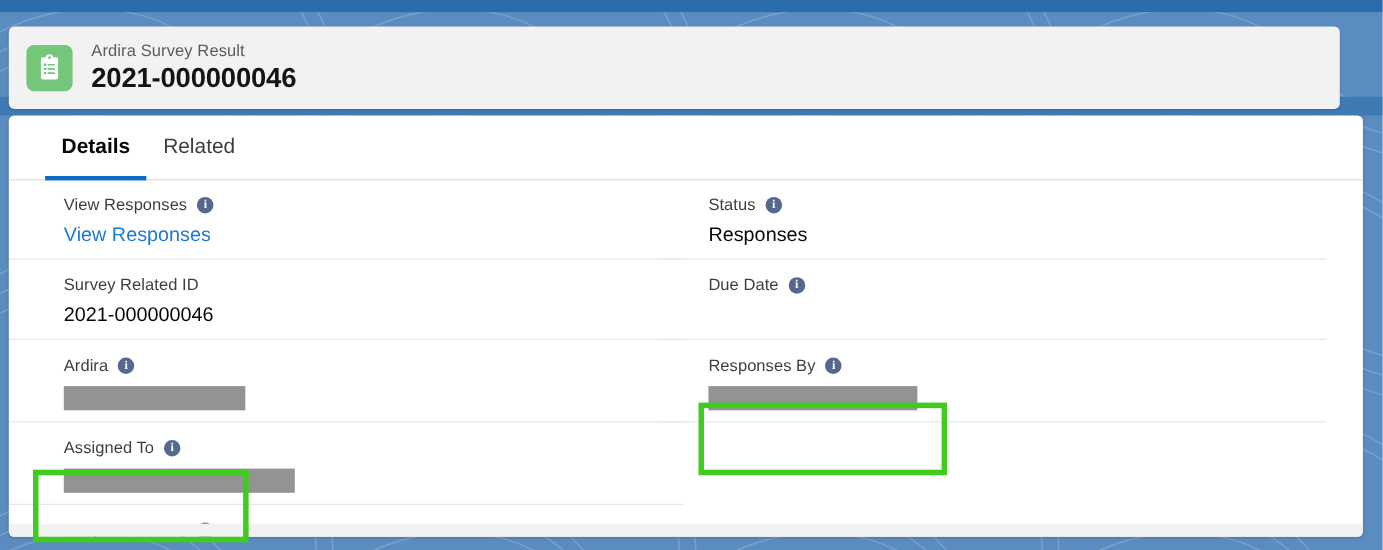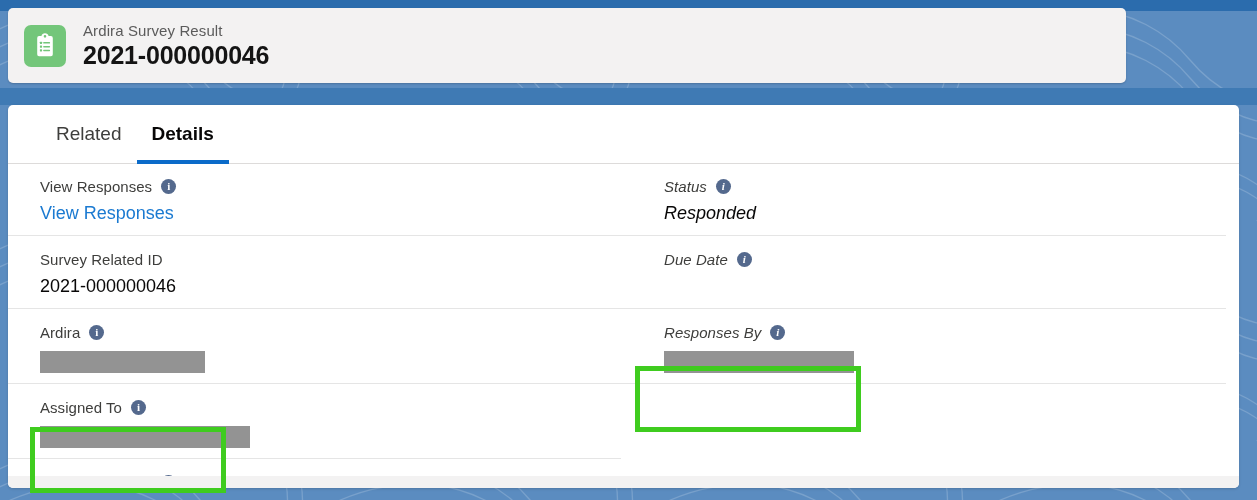--- a/index.html
+++ b/index.html
@@ -42,22 +42,22 @@
     top: 88px;
     width: 1257px;
     height: 17px;
     background: #3f7ab4;
   }
 
   
   .header-card {
     position: absolute;
     left: 8px;
-    top: 8px;
-    width: 1118px;
+    top: 24px;
+    width: 1210px;
     height: 75px;
     background: #f3f2f2;
     border-radius: 5px;
     box-shadow: 0 1px 2px rgba(0,0,0,0.18);
   }
   .header-inner {
     display: flex;
     align-items: center;
     height: 100%;
     padding-left: 16px;
@@ -143,35 +143,34 @@
     padding: 0;
   }
   .col-left {
     position: absolute;
     left: 0;
     top: 0;
     width: 613px;
   }
   .col-right {
     position: absolute;
-    left: 613px;
+    left: 593px;
     top: 0;
     width: 605px;
-    font-style: italic;
   }
 
   .field {
     position: relative;
     box-sizing: border-box;
     padding: 14px 0 10px 0;
     border-bottom: 1px solid #e5e5e5;
   }
   .field.first { padding-top: 13px; }
 
-  .field-inner { padding-left: 32px; padding-right: 12px; }
+  .field-inner { padding-left: 50px; padding-right: 12px; }
   .col-right .field-inner { padding-left: 43px; }
 
   .field-label {
     display: flex;
     align-items: center;
     font-size: 15px;
     color: #3e3e3c;
     height: 18px;
   }
   .field-label .lbl-text { letter-spacing: 0.05px; }
@@ -292,26 +291,26 @@
       <div class="header-text">
         <div class="eyebrow">Ardira Survey Result</div>
         <div class="record-title">2021-000000046</div>
       </div>
     </div>
   </div>
 
   <div class="main-card">
 
     <div class="tabs">
+      <div class="tab active">
+        <span>Details</span>
+      </div>
       <div class="tab">
         <span>Related</span>
       </div>
-      <div class="tab active">
-        <span>Details</span>
-      </div>
     </div>
 
     <div class="details">
 
       <div class="col-left">
 
         <div class="field first">
           <div class="field-inner">
             <div class="field-label">
               <span class="lbl-text">View Responses</span>
@@ -367,21 +366,21 @@
       </div>
 
       <div class="col-right">
 
         <div class="field first">
           <div class="field-inner">
             <div class="field-label">
               <span class="lbl-text">Status</span>
               <span class="info-icon">i</span>
             </div>
-            <div class="field-value">Responded</div>
+            <div class="field-value">Responses</div>
           </div>
         </div>
 
         <div class="field">
           <div class="field-inner">
             <div class="field-label">
               <span class="lbl-text">Due Date</span>
               <span class="info-icon">i</span>
             </div>
             <div class="field-value empty"></div>

